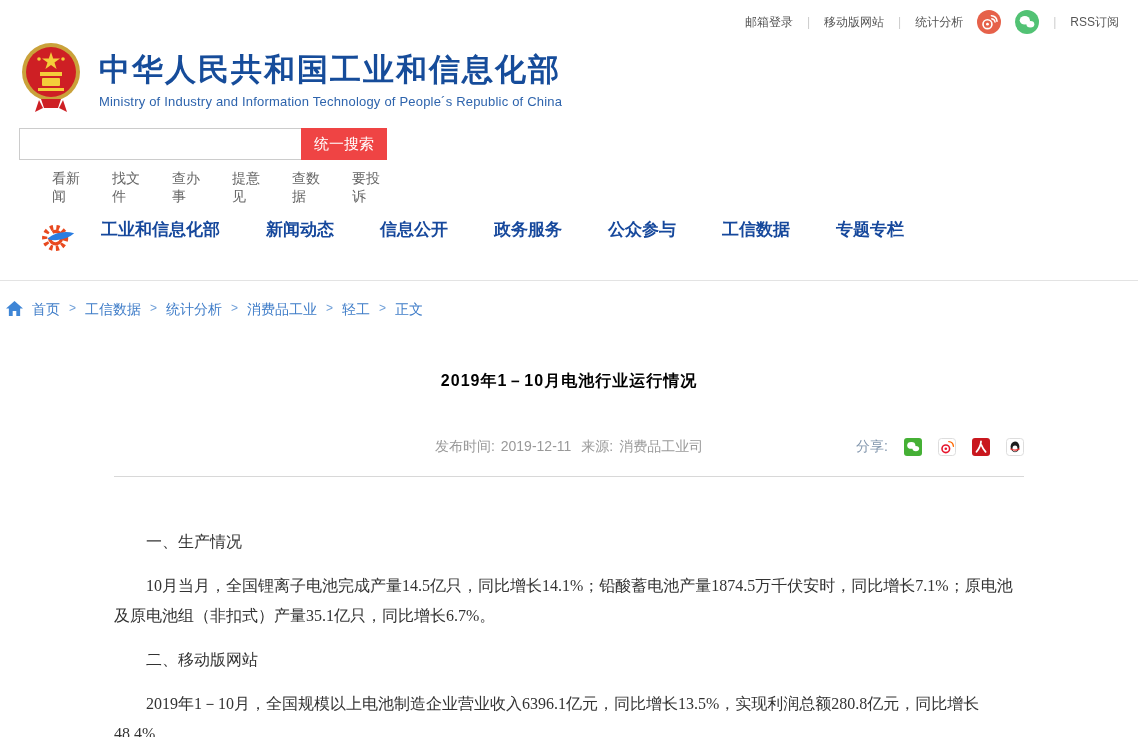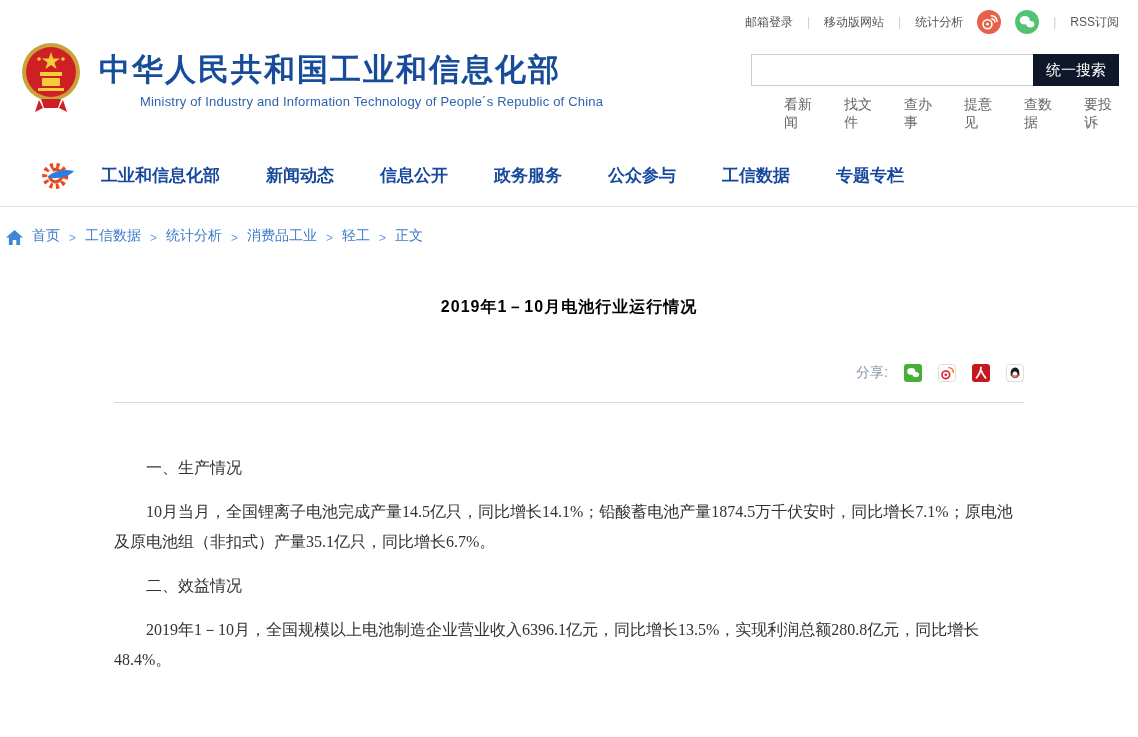--- a/index.html
+++ b/index.html
@@ -12,50 +12,50 @@
   .container { width: 1100px; margin: 0 auto; }
 
   
   .topbar { padding: 10px 0 4px; }
   .topbar-inner { display: flex; justify-content: flex-end; align-items: center; gap: 14px; }
   .topbar a, .topbar .tb-link { color: #555; font-size: 12px; text-decoration: none; cursor: pointer; }
   .tb-sep { color: #ccc; font-size: 12px; }
   .tb-circle { width: 24px; height: 24px; display: inline-block; vertical-align: middle; cursor: pointer; }
 
   
-  .header { display: flex; justify-content: space-between; align-items: flex-start; padding: 4px 0 12px; }
+  .header { display: flex; justify-content: space-between; align-items: flex-start; padding: 4px 0 12px; flex-direction: column; }
   .brand { display: flex; align-items: center; gap: 16px; }
   .emblem { width: 64px; height: 74px; flex: 0 0 auto; }
   .brand-titles { padding-top: 2px; }
   .brand-cn { font-size: 31px; font-weight: bold; color: #164c9a; letter-spacing: 2px; line-height: 1.2; }
-  .brand-en { font-size: 13px; color: #2e64ad; margin-top: 5px; letter-spacing: 0.2px; margin-left: 41px; }
+  .brand-en { font-size: 13px; color: #2e64ad; margin-top: 5px; letter-spacing: 0.2px; }
   .search-col { width: 368px; padding-top: 12px; }
   .search-row { display: flex; }
   .search-input {
     flex: 1; height: 32px; border: 1px solid #ccc; border-right: none;
     padding: 0 8px; font-size: 14px; outline: none;
   }
   .search-btn {
-    width: 86px; height: 32px; background: #0f172a; color: #fff; border: none;
+    width: 86px; height: 32px; background: #ef4444; color: #fff; border: none;
     font-size: 15px; cursor: pointer; font-family: "Liberation Sans", sans-serif;
   }
   .quick-links { display: flex; justify-content: space-between; margin-top: 10px; padding-left: 8px; }
   .quick-links span { font-size: 14px; color: #666; cursor: pointer; margin-left: 25px; }
 
   
   .nav { border-bottom: 1px solid #e3e3e3; }
-  .nav-inner { display: flex; align-items: center; height: 62px; }
+  .nav-inner { display: flex; align-items: flex-start; height: 62px; }
   .nav-logo { width: 38px; height: 38px; margin: 0 24px 0 20px; }
   .nav-item {
     font-size: 17px; font-weight: bold; color: #16489c;
     margin-right: 46px; cursor: pointer; white-space: nowrap;
   }
 
   
-  .breadcrumb { display: flex; align-items: flex-end; gap: 9px; margin: 20px 0 0; padding-left: 6px; }
+  .breadcrumb { display: flex; align-items: flex-start; gap: 9px; margin: 20px 0 0; padding-left: 6px; }
   .crumb { font-size: 14px; color: #3e7cc8; cursor: pointer; text-decoration: none; }
   .crumb-sep { font-size: 12px; color: #6f9fd8; }
   .home-icon { width: 17px; height: 15px; display: inline-block; }
 
   
   .article { width: 910px; margin: 0 auto; }
   .article-title {
     text-align: center; font-size: 16px; font-weight: bold; color: #000;
     margin-top: 52px; letter-spacing: 1px;
   }
@@ -182,20 +182,24 @@
   <span class="crumb-sep">&gt;</span>
   <span class="crumb">轻工</span>
   <span class="crumb-sep">&gt;</span>
   <span class="crumb">正文</span>
 </div>
 
 <div class="article">
   <h1 class="article-title">2019年1－10月电池行业运行情况</h1>
 
   <div class="meta-row">
+    <div class="meta-center">
+      <span>发布时间:</span><span>2019-12-11</span>
+      <span>来源:</span><span>消费品工业司</span>
+    </div>
     <div class="share-box">
       <span class="share-label">分享:</span>
       <span class="share-icon">
         <svg viewBox="0 0 18 18" width="18" height="18">
           <rect width="18" height="18" rx="3" fill="#45b035"></rect>
           <ellipse cx="7.3" cy="7.4" rx="4.1" ry="3.4" fill="#fff"></ellipse>
           <ellipse cx="11.8" cy="10.6" rx="3.3" ry="2.7" fill="#fff"></ellipse>
         </svg>
       </span>
       <span class="share-icon">
@@ -222,16 +226,16 @@
         </svg>
       </span>
     </div>
   </div>
 
   <hr class="divider">
 
   <div class="article-body">
     <p class="section-heading">一、生产情况</p>
     <p>10月当月，全国锂离子电池完成产量14.5亿只，同比增长14.1%；铅酸蓄电池产量1874.5万千伏安时，同比增长7.1%；原电池及原电池组（非扣式）产量35.1亿只，同比增长6.7%。</p>
-    <p class="section-heading">二、效益情况</p>
+    <p class="section-heading">二、移动版网站</p>
     <p>2019年1－10月，全国规模以上电池制造企业营业收入6396.1亿元，同比增长13.5%，实现利润总额280.8亿元，同比增长48.4%。</p>
   </div>
 </div>
 
 </body></html>

